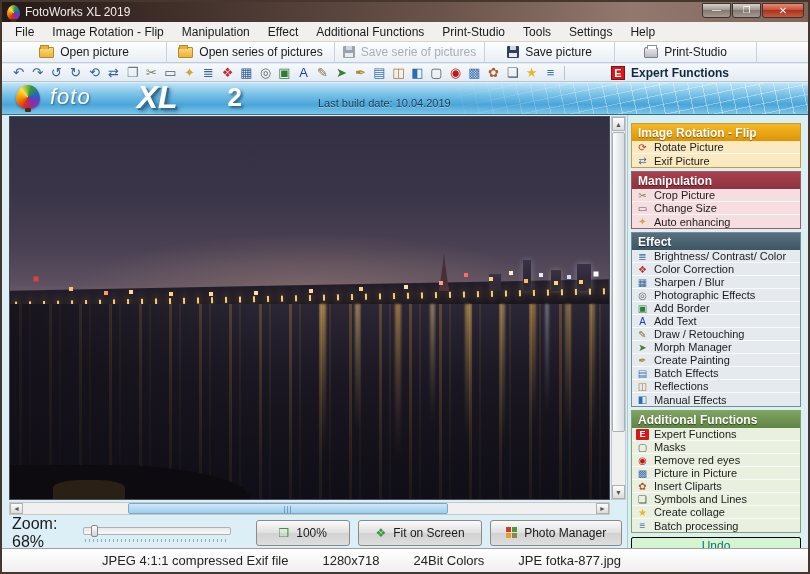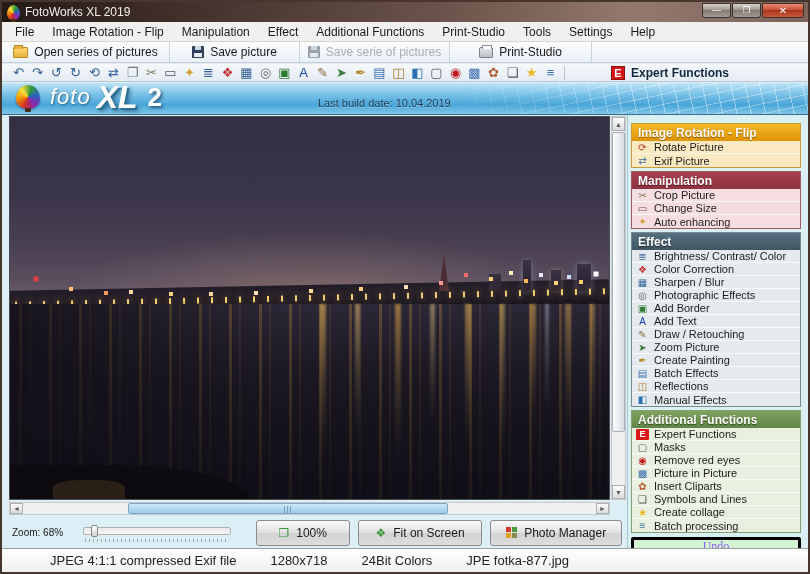--- a/index.html
+++ b/index.html
@@ -55,21 +55,21 @@
     border-bottom:1px solid #35708f; overflow:hidden; }
   .mesh { position:absolute; right:0; top:0; width:46%; height:100%; opacity:.75;
     background:
       repeating-linear-gradient(78deg, transparent 0 13px, rgba(255,255,255,.55) 13px 14px),
       repeating-linear-gradient(-12deg, transparent 0 9px, rgba(255,255,255,.45) 9px 10px);
     -webkit-mask-image:linear-gradient(90deg,transparent,#000 55%); mask-image:linear-gradient(90deg,transparent,#000 55%); }
   .balloon { position:absolute; left:14px; top:2px; width:24px; height:24px; border-radius:50% 50% 46% 46%/58% 58% 42% 42%;
     background:conic-gradient(from 200deg,#d32b2b,#f09000,#ffe040,#2d9a3a,#2b5fc0,#8a2bb0,#d32b2b);
     box-shadow:0 1px 2px rgba(0,40,80,.5); }
   .balloon::after { content:""; position:absolute; left:9px; bottom:-3px; width:6px; height:4px; background:#4a2e14; border-radius:1px; }
-  .brand { position:absolute; left:48px; top:1px; display:flex; align-items:flex-start; color:#fff; }
+  .brand { position:absolute; left:48px; top:1px; display:flex; align-items:flex-start; color:#fff;gap:40px; }
   .brand .foto { font-style:italic; font-size:22px; letter-spacing:1px; text-shadow:1px 1px 2px rgba(30,60,90,.6); }
   .brand .works { font-weight:bold; font-size:21px; letter-spacing:1px; text-shadow:1px 1px 2px rgba(30,60,90,.6); }
   .brand .xl { font-weight:bold; font-style:italic; font-size:32px; line-height:26px; margin-left:6px;
     text-shadow:2px 2px 0 #2e6f96, 3px 3px 4px rgba(10,40,70,.6); }
   .brand .two { font-weight:bold; font-size:26px; line-height:26px; margin-left:10px; text-shadow:2px 2px 3px rgba(10,40,70,.6); }
   .build-date { position:absolute; left:316px; top:14px; font-size:11px; color:#173a52; text-shadow:0 1px 0 rgba(255,255,255,.35); }
 
   
   .main { position:absolute; left:0; top:113px; width:100%; height:433px; background:#dceef6; }
 
@@ -142,44 +142,44 @@
   .sic { width:13px; text-align:center; font-size:10px; line-height:11px; flex:0 0 13px; }
   .sic.badge { background:#d81818; color:#fff !important; font-weight:bold; font-size:9px; border-radius:1px; height:11px; display:inline-flex; align-items:center; justify-content:center; }
   .sec-rotation { border-color:#c89a3a; } .sec-rotation .sec-hd { background:linear-gradient(#f5b824,#dd9408); text-shadow:0 1px 1px #8a5a00; }
   .sec-rotation .sbody { background:#fbe9c2; }
   .sec-manip { border-color:#a05a64; } .sec-manip .sec-hd { background:linear-gradient(#a8404e,#8e3340); text-shadow:0 1px 1px #501018; }
   .sec-manip .sbody { background:#f6dde0; }
   .sec-effect { border-color:#7a8a94; } .sec-effect .sec-hd { background:linear-gradient(#55707f,#3f5563); text-shadow:0 1px 1px #1a2830; }
   .sec-effect .sbody { background:#e4eaee; }
   .sec-addfn { border-color:#86a070; } .sec-addfn .sec-hd { background:linear-gradient(#7fa35f,#5f8445); text-shadow:0 1px 1px #2a4018; }
   .sec-addfn .sbody { background:#e9f0e0; }
-  .undo-btn { margin-top:4px; height:18px; background:#d4f4d2; border:3px solid #000000; border-radius:2px;
-    display:flex; align-items:center; justify-content:center; font-size:12px; color:#8b5cf6;font-family:Liberation Serif, serif; }
+  .undo-btn { margin-top:4px; height:18px; background:#d4f4d2; border:1px solid #000000; border-radius:2px;
+    display:flex; align-items:center; justify-content:center; font-size:12px; color:#0f766e; }
 
   
   .controls { position:absolute; left:4px; top:402px; width:616px; height:31px; display:flex; align-items:center; }
-  .zoom-label { font-size:10px; color:#1a1a1a; margin-left:6px; width:72px; }
+  .zoom-label { font-size:16px; color:#1a1a1a; margin-left:6px; width:72px; }
   .slider { position:relative; width:148px; height:12px; margin-top:-4px; }
   .slider-track { position:absolute; left:0; top:2px; width:148px; height:8px; background:linear-gradient(#e8e8e8,#f8f8f8); border:1px solid #b0b0b0; border-radius:2px; }
   .slider-thumb { position:absolute; left:8px; top:0; width:7px; height:12px; background:linear-gradient(#fdfdfd,#d0d4d8); border:1px solid #888; border-radius:2px; }
   .slider-ticks { position:absolute; left:2px; top:14px; width:144px; height:3px;
     background:repeating-linear-gradient(90deg,#9aa 0 1px,transparent 1px 4px); }
   .cbtn { height:26px; background:linear-gradient(#fbfbfb,#e0e0e0 48%,#d2d2d2 52%,#dedede); border:1px solid #8a8a8a; border-radius:3px;
     display:flex; align-items:center; justify-content:center; gap:7px; font-size:12px; color:#1a1a1a; }
   .cbtn .gic { color:#3a9a3a; font-size:12px; }
   .btn-100 { width:95px; margin-left:26px; }
   .btn-fit { width:126px; margin-left:8px; }
   .btn-pm { width:133px; margin-left:8px; }
   .pm-ico { width:11px; height:11px; display:grid; grid-template-columns:5px 5px; grid-template-rows:5px 5px; gap:1px; }
   .pm-ico i { display:block; } .pm-ico i:nth-child(1){background:#d23a2a;} .pm-ico i:nth-child(2){background:#4a9a3a;}
   .pm-ico i:nth-child(3){background:#e8a020;} .pm-ico i:nth-child(4){background:#8a8a4a;}
 
   
   .statusbar { position:absolute; left:0; top:546px; width:100%; height:24px; background:linear-gradient(#ffffff,#efefef);
-    border-top:1px solid #9aa0a6; display:flex; align-items:center; padding-left:48px; font-size:13px; color:#222; }
+    border-top:1px solid #9aa0a6; display:flex; align-items:center; padding-left:100px; font-size:13px; color:#222; }
   .status-seg { margin-right:34px; white-space:nowrap; }
 </style>
 </head>
 <body>
 
 <div class="window">
 
   <div class="titlebar">
     <span class="title-ico"></span>
     <span>FotoWorks XL 2019</span>
@@ -196,31 +196,35 @@
       <span class="menu-item">Manipulation</span>
       <span class="menu-item">Effect</span>
       <span class="menu-item">Additional Functions</span>
       <span class="menu-item">Print-Studio</span>
       <span class="menu-item">Tools</span>
       <span class="menu-item">Settings</span>
       <span class="menu-item">Help</span>
     </div>
 
   <div class="toolbar1">
+    <div class="tb1-btn w1">
+      <span class="ic-folder"></span>
+      <span>Open picture</span>
+    </div>
     <div class="tb1-btn w2">
       <span class="ic-folder"></span>
       <span>Open series of pictures</span>
     </div>
+    <div class="tb1-btn w4 disabled">
+      <span class="ic-floppy gray"></span>
+      <span>Save serie of pictures</span>
+    </div>
     <div class="tb1-btn w3">
       <span class="ic-floppy"></span>
       <span>Save picture</span>
-    </div>
-    <div class="tb1-btn w4 disabled">
-      <span class="ic-floppy gray"></span>
-      <span>Save serie of pictures</span>
     </div>
     <div class="tb1-btn w5">
       <span class="ic-printer"></span>
       <span>Print-Studio</span>
     </div>
   </div>
 
   <div class="toolbar2">
     <span style="display:flex;align-items:center;">
         <span class="tbic" style="color: rgb(53, 98, 154);">↶</span>
@@ -361,21 +365,21 @@
             <div class="srow">
     <span class="sic" style="color: rgb(26, 63, 176);">A</span>
     <span>Add Text</span>
   </div>
             <div class="srow">
     <span class="sic" style="color: rgb(138, 109, 59);">✎</span>
     <span>Draw / Retouching</span>
   </div>
             <div class="srow">
     <span class="sic" style="color: rgb(59, 122, 59);">➤</span>
-    <span>Zoom Picture</span>
+    <span>Morph Manager</span>
   </div>
             <div class="srow">
     <span class="sic" style="color: rgb(176, 138, 42);">✒</span>
     <span>Create Painting</span>
   </div>
             <div class="srow">
     <span class="sic" style="color: rgb(59, 111, 176);">▤</span>
     <span>Batch Effects</span>
   </div>
             <div class="srow">

